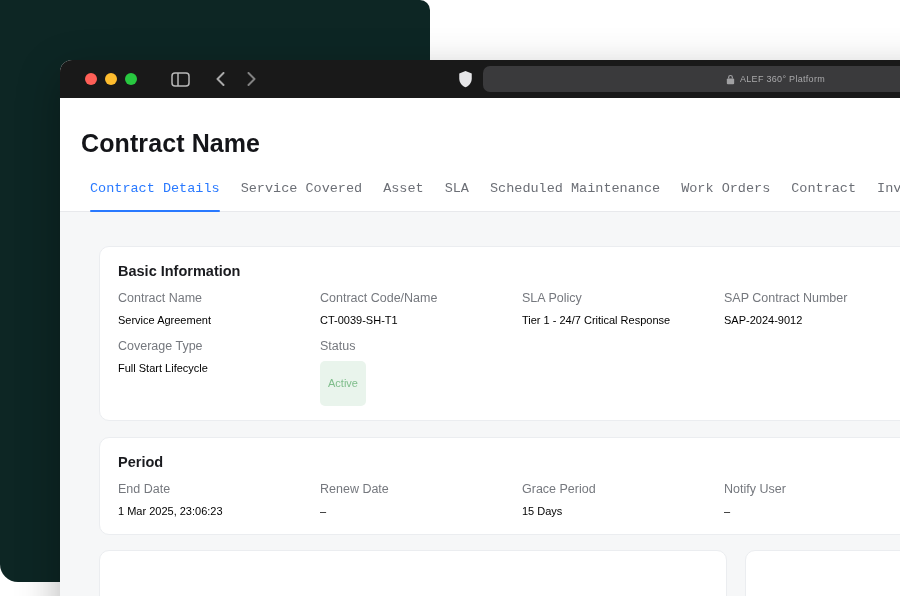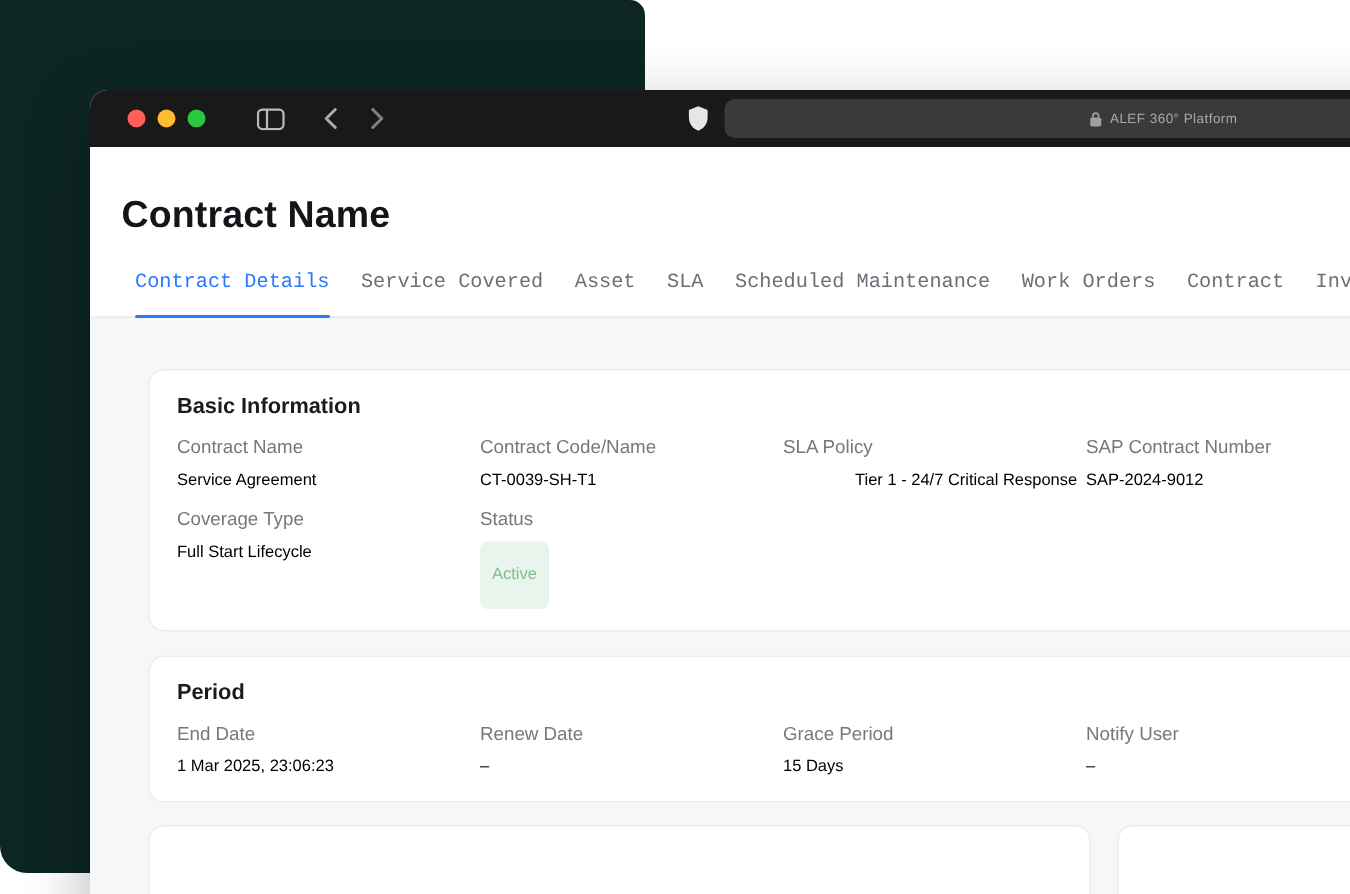--- a/index.html
+++ b/index.html
@@ -80,21 +80,21 @@
   .content { flex:1; background:#f6f7f8; padding:34px 0 0 39px; }
   .card {
     width:946px; background:#ffffff;
     border:1px solid #ebedf0; border-radius:10px;
     padding:16px 18px 14px;
   }
   .card h2 { margin:0 0 12px; font-size:14.5px; font-weight:700; color:#1a1b1f; }
   .grid { display:grid; grid-template-columns:repeat(4,202px); row-gap:10px; }
   .field-label { display:block; font-size:12.5px; color:#75787e; margin-bottom:6px; }
   .field-value { display:block; font-size:11px; color:#000000; line-height:18px; }
-  .field-value.clip { width:198px; white-space:nowrap; overflow:hidden;margin-left:48px; }
+  .field-value.clip { width:198px; white-space:nowrap; overflow:hidden; }
   .badge {
     display:inline-block; width:auto;
     font-size:11px; line-height:11px; padding:17px 8px; margin-top:2px;
     border-radius:5px;
     background:var(--badge-green-bg,#e9f4ec);
     color:var(--badge-green-text,#7fbd8b);
   }
   .card.period { margin-top:16px; }
   .card-row { display:flex; gap:18px; margin-top:15px; }
   .stub { height:70px; padding:0; }

